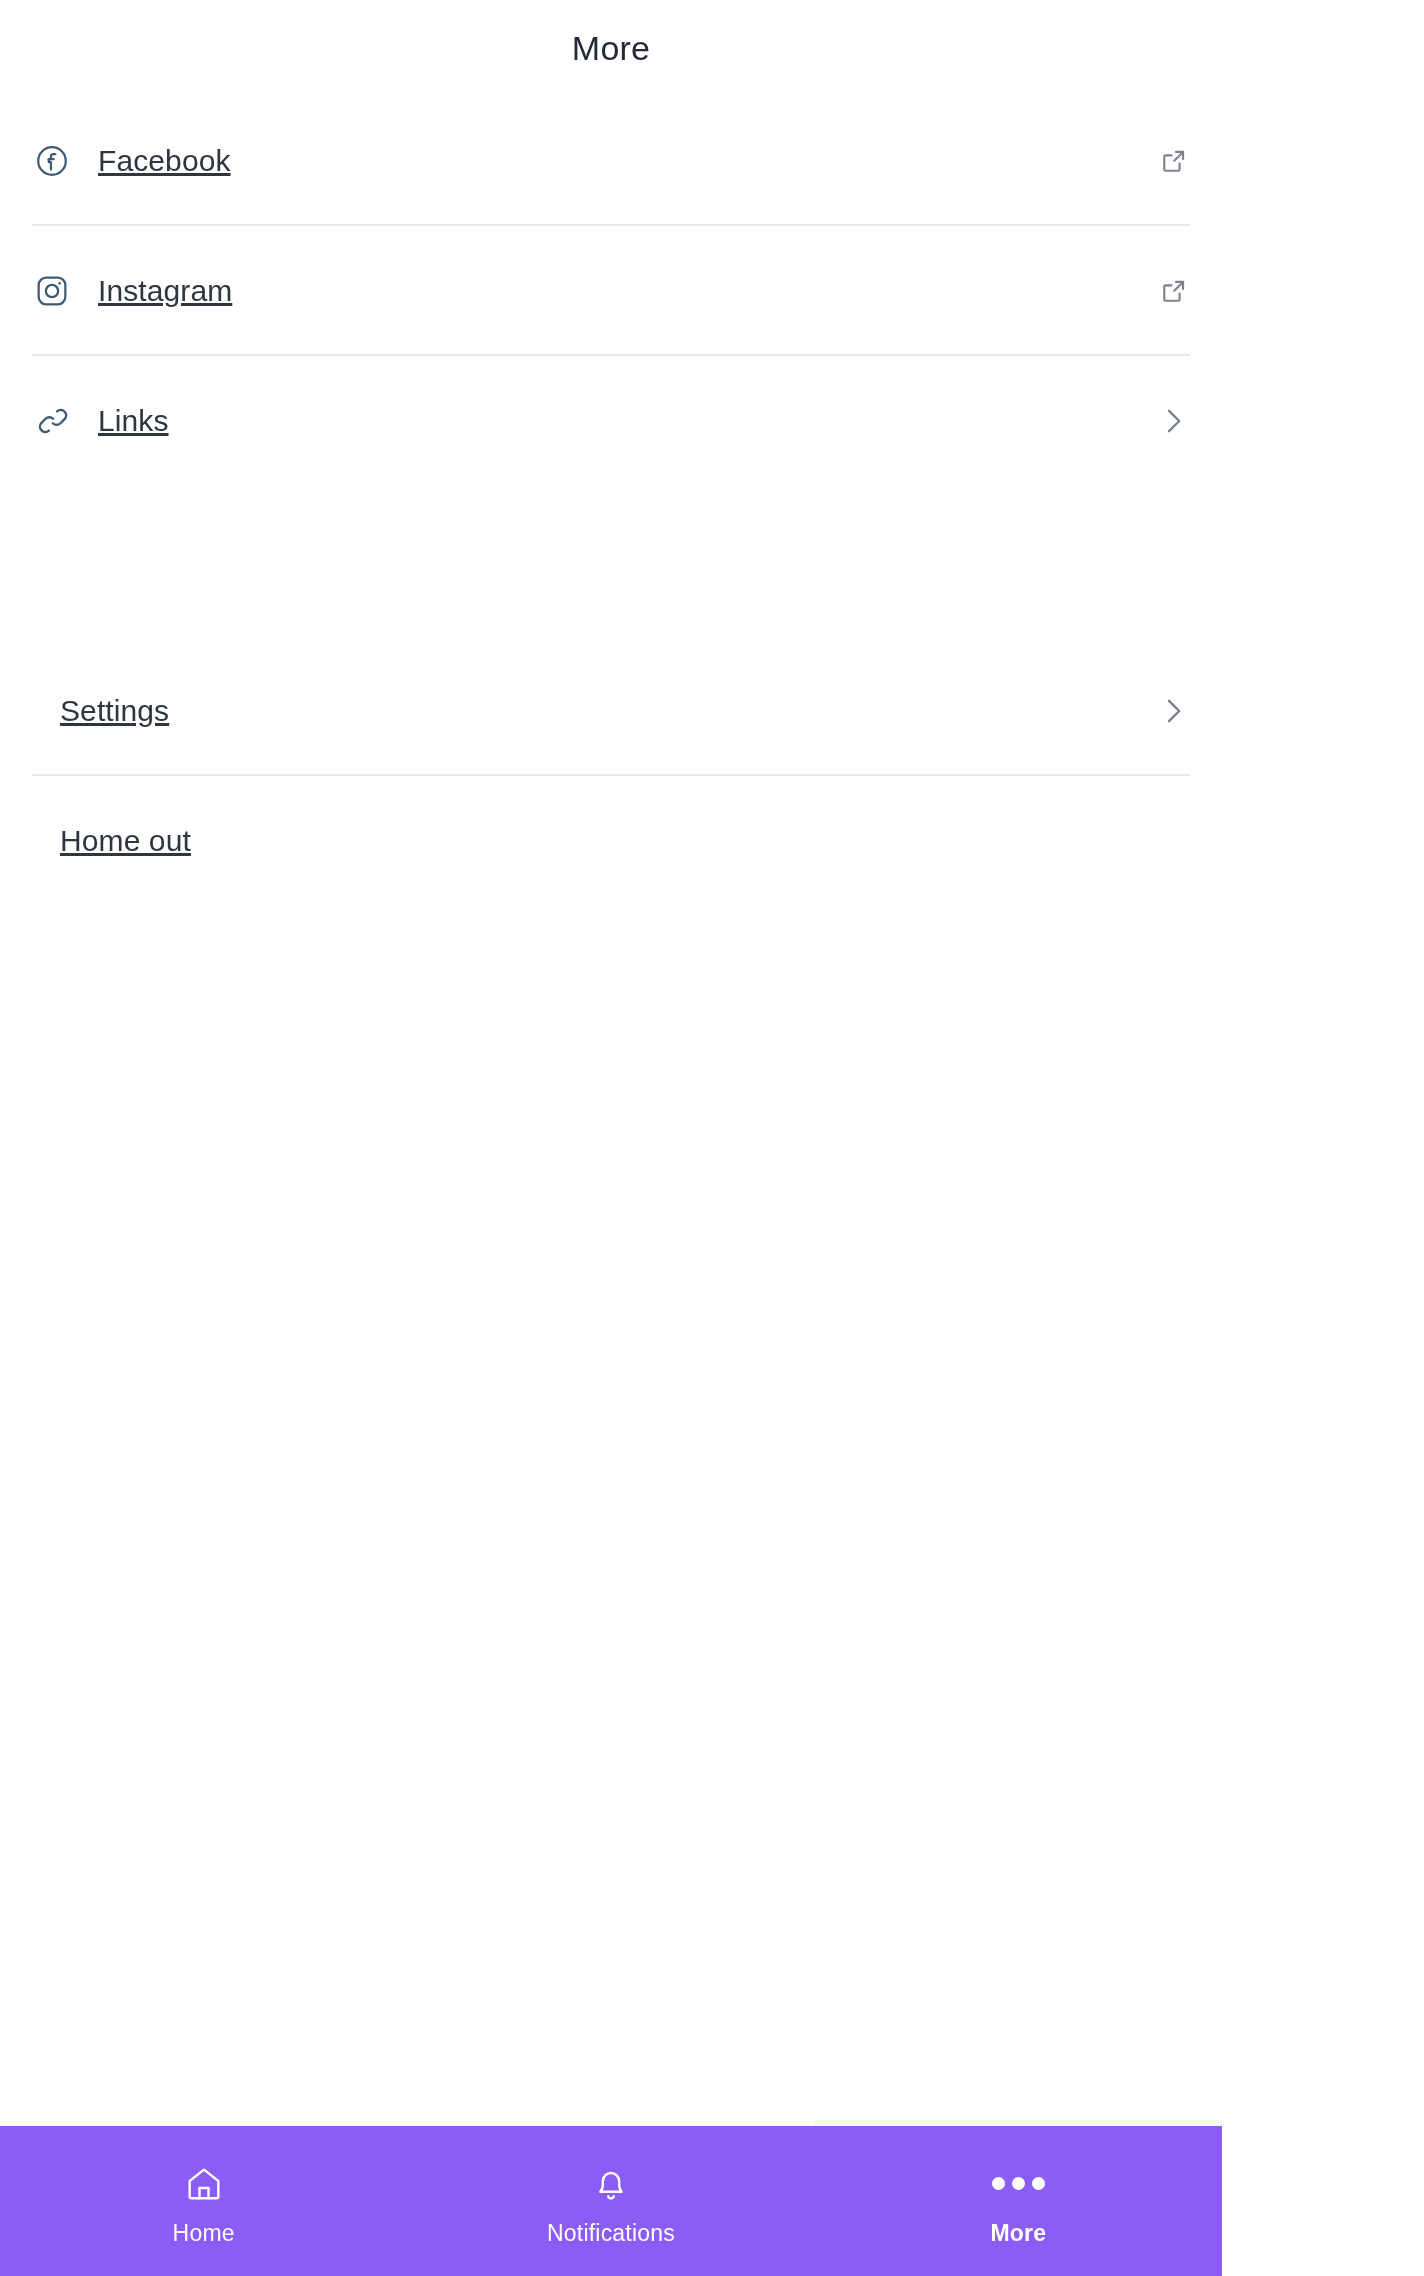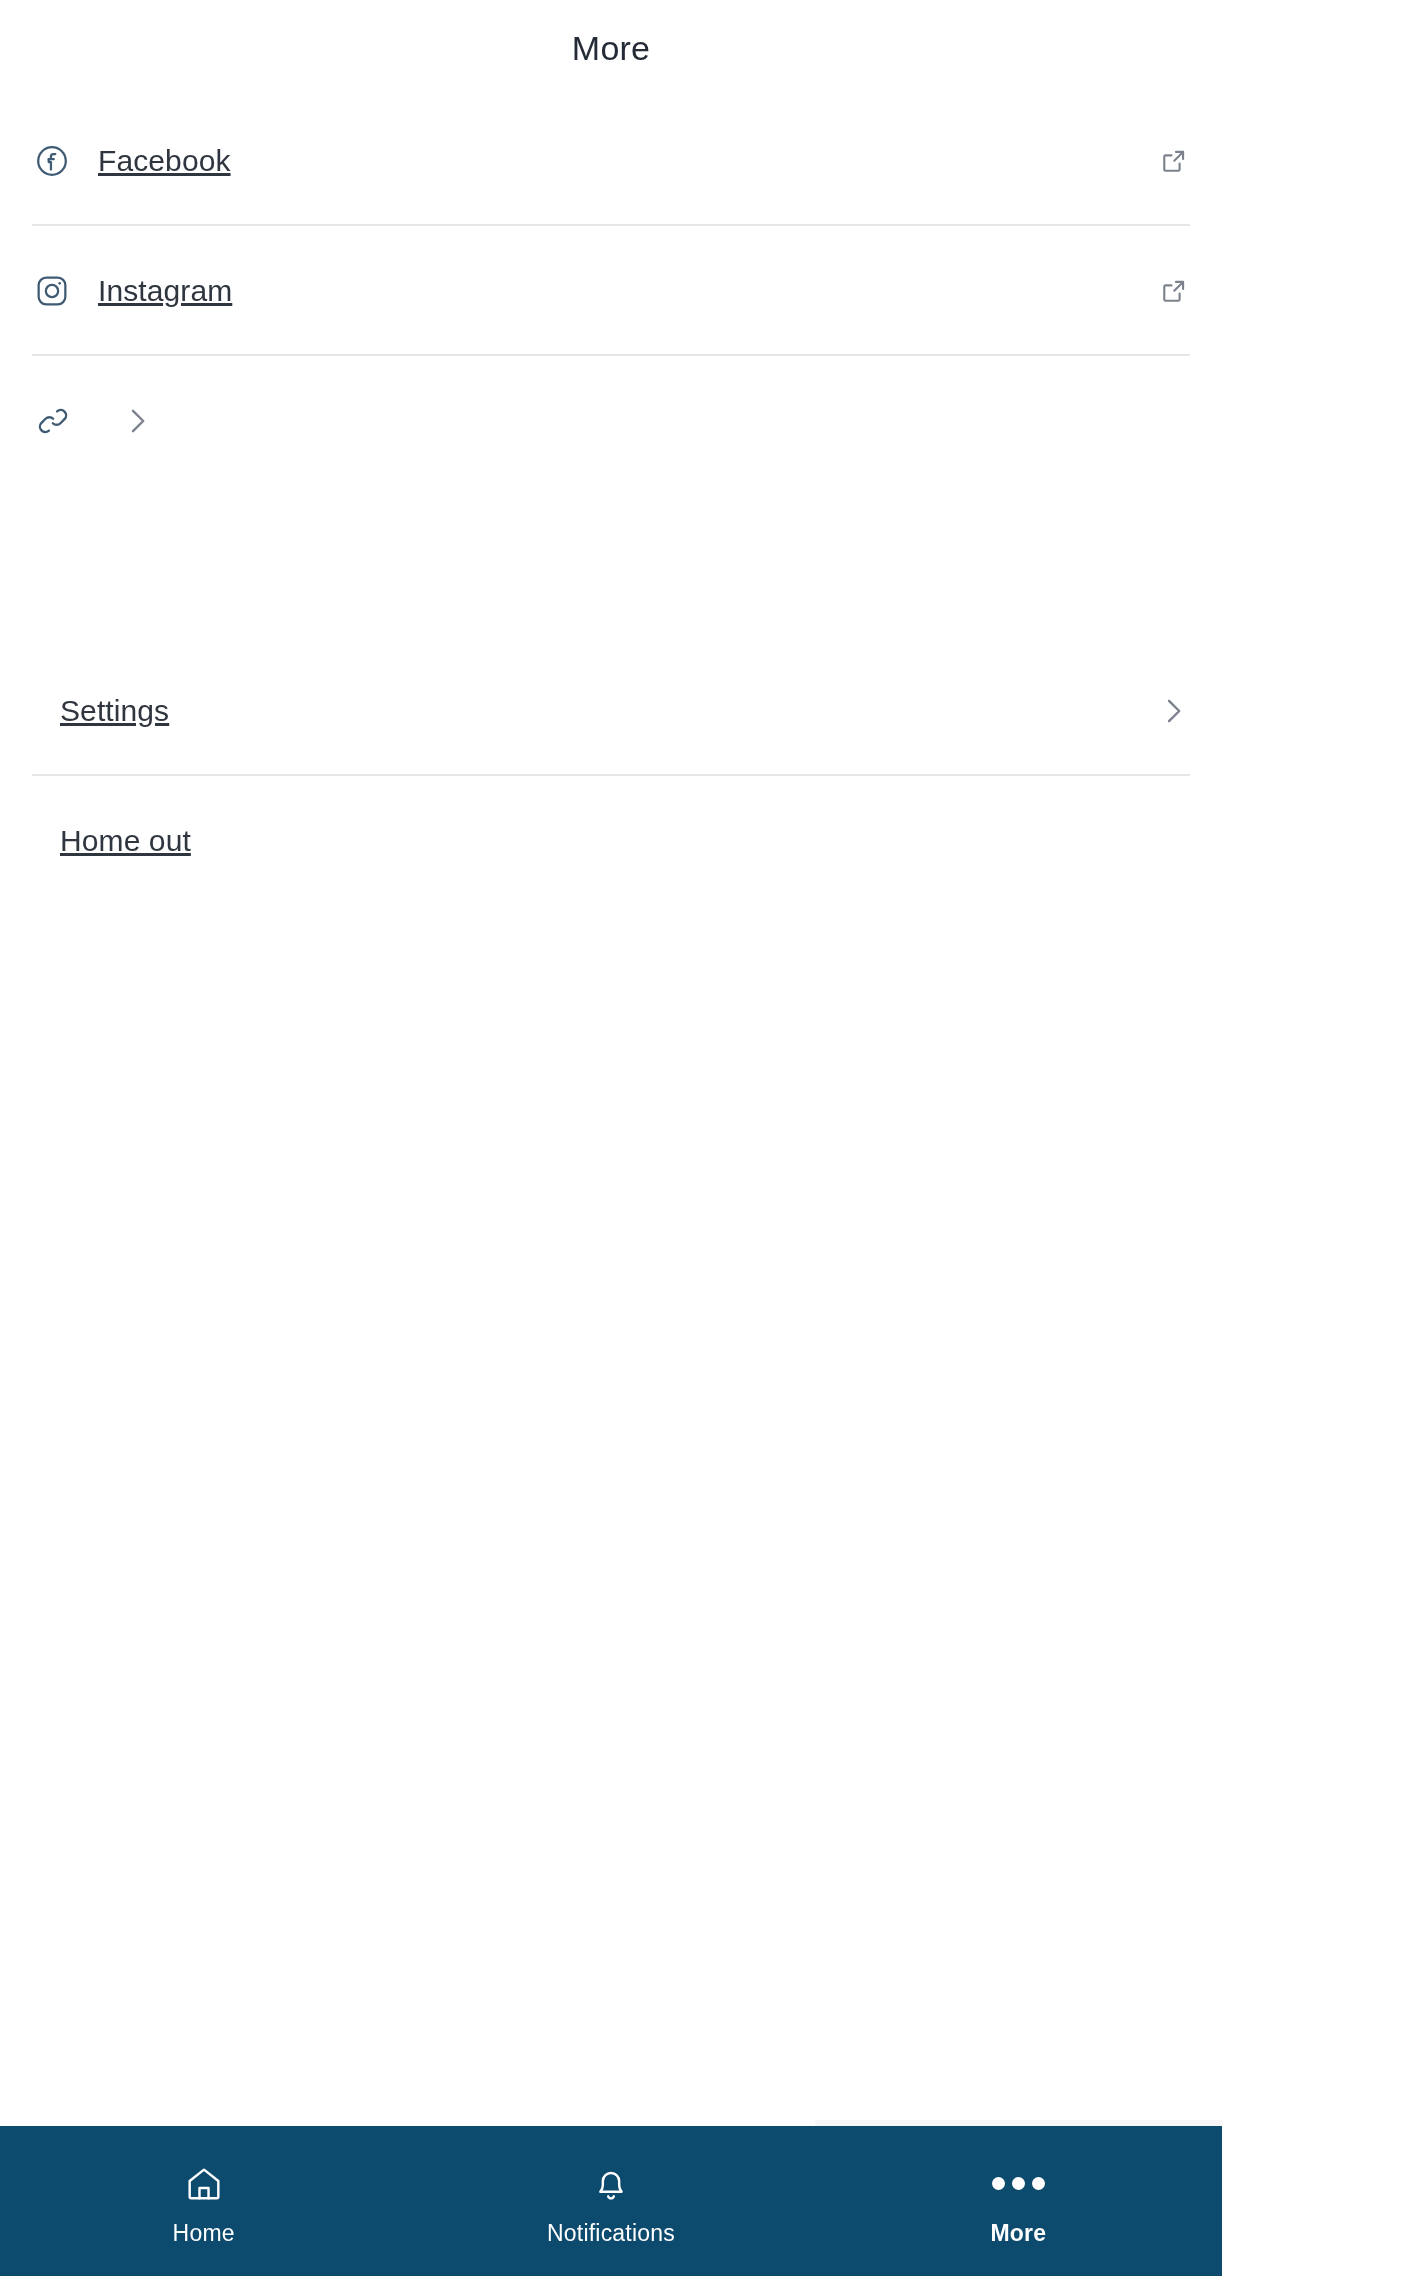--- a/index.html
+++ b/index.html
@@ -91,21 +91,21 @@
     justify-content: flex-end;
     width: 56px;
   }
 
   .svg-icon { display: block; }
 
   
   .bottom-nav {
     flex: 0 0 150px;
     height: 150px;
-    background: #0c4a6e;
+    background: #8b5cf6;
     display: flex;
     align-items: stretch;
     position: relative;
   }
   .nav-item {
     flex: 1 1 0;
     display: flex;
     flex-direction: column;
     align-items: center;
     justify-content: center;
@@ -199,20 +199,21 @@
         </div>
       </div>
 
       <div class="row">
         <div class="row-icon">
           <svg class="svg-icon" width="38" height="38" viewBox="0 0 24 24" fill="none" stroke="#3f5b73" stroke-width="1.5" stroke-linecap="round" stroke-linejoin="round">
             <path d="M14.6 5.9a3.4 3.4 0 0 1 4.8 4.8l-2.7 2.7a3.4 3.4 0 0 1-4.8 0"></path>
             <path d="M9.4 18.1a3.4 3.4 0 0 1-4.8-4.8l2.7-2.7a3.4 3.4 0 0 1 4.8 0"></path>
           </svg>
         </div>
+        <div class="row-label">Links</div>
         <div class="row-action">
           <svg class="svg-icon" width="34" height="34" viewBox="0 0 24 24" fill="none" stroke="#7c828c" stroke-width="1.7" stroke-linecap="round" stroke-linejoin="round">
             <path d="M9.2 4.8L16.4 12l-7.2 7.2"></path>
           </svg>
         </div>
       </div>
 
     </div>
 
     <div class="group group-account">

